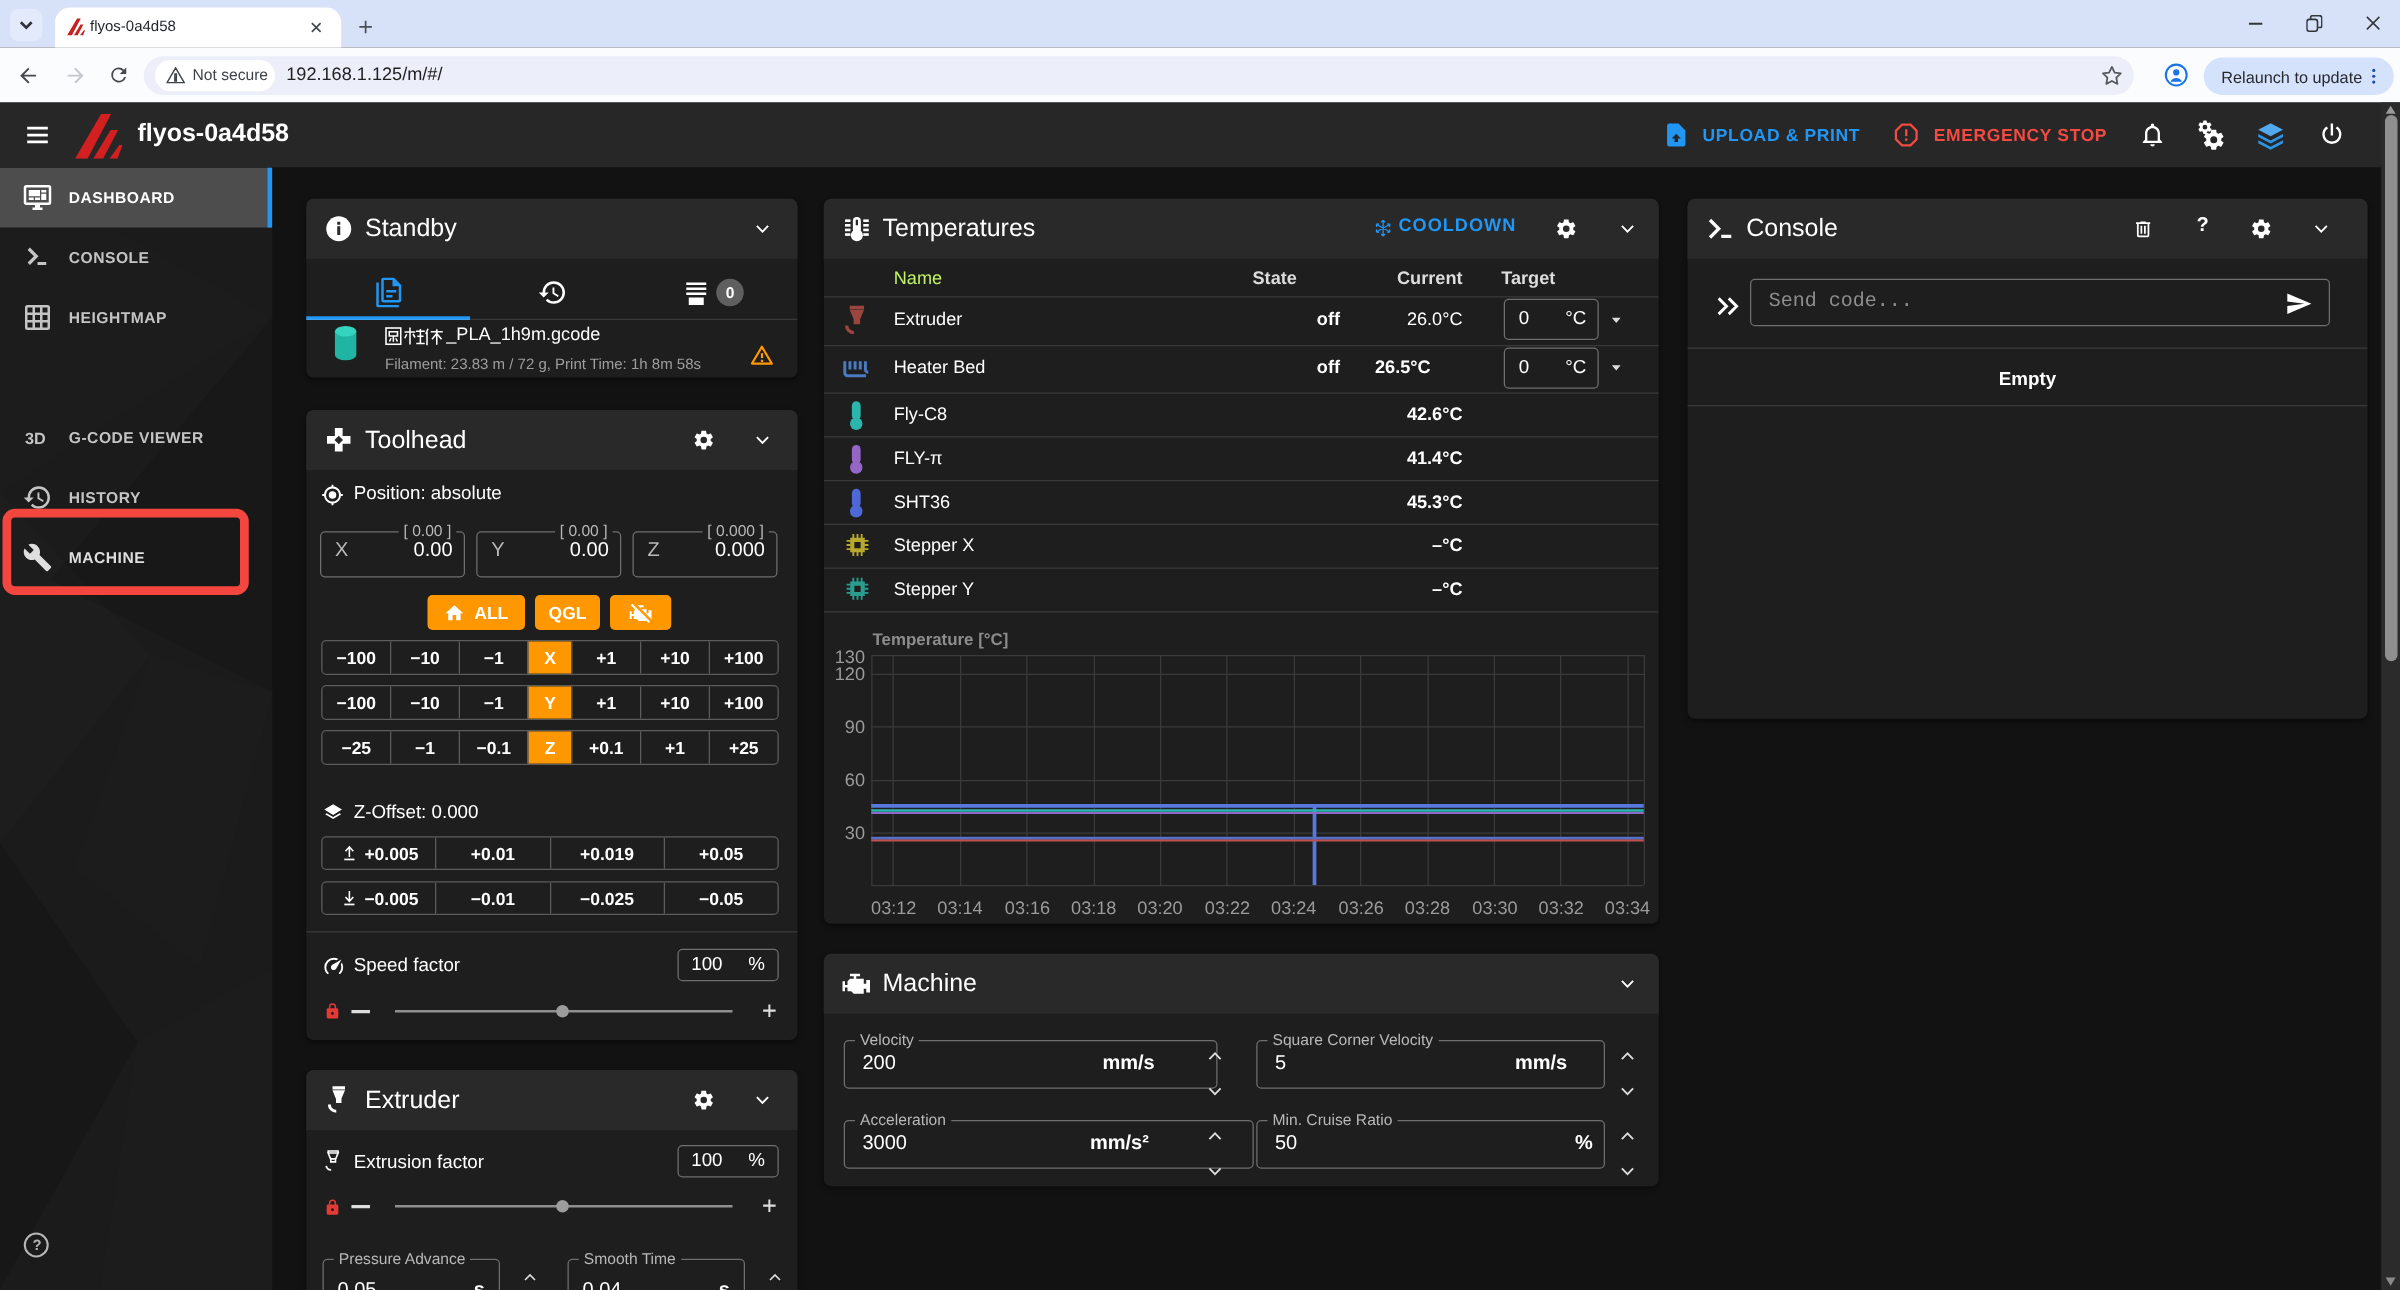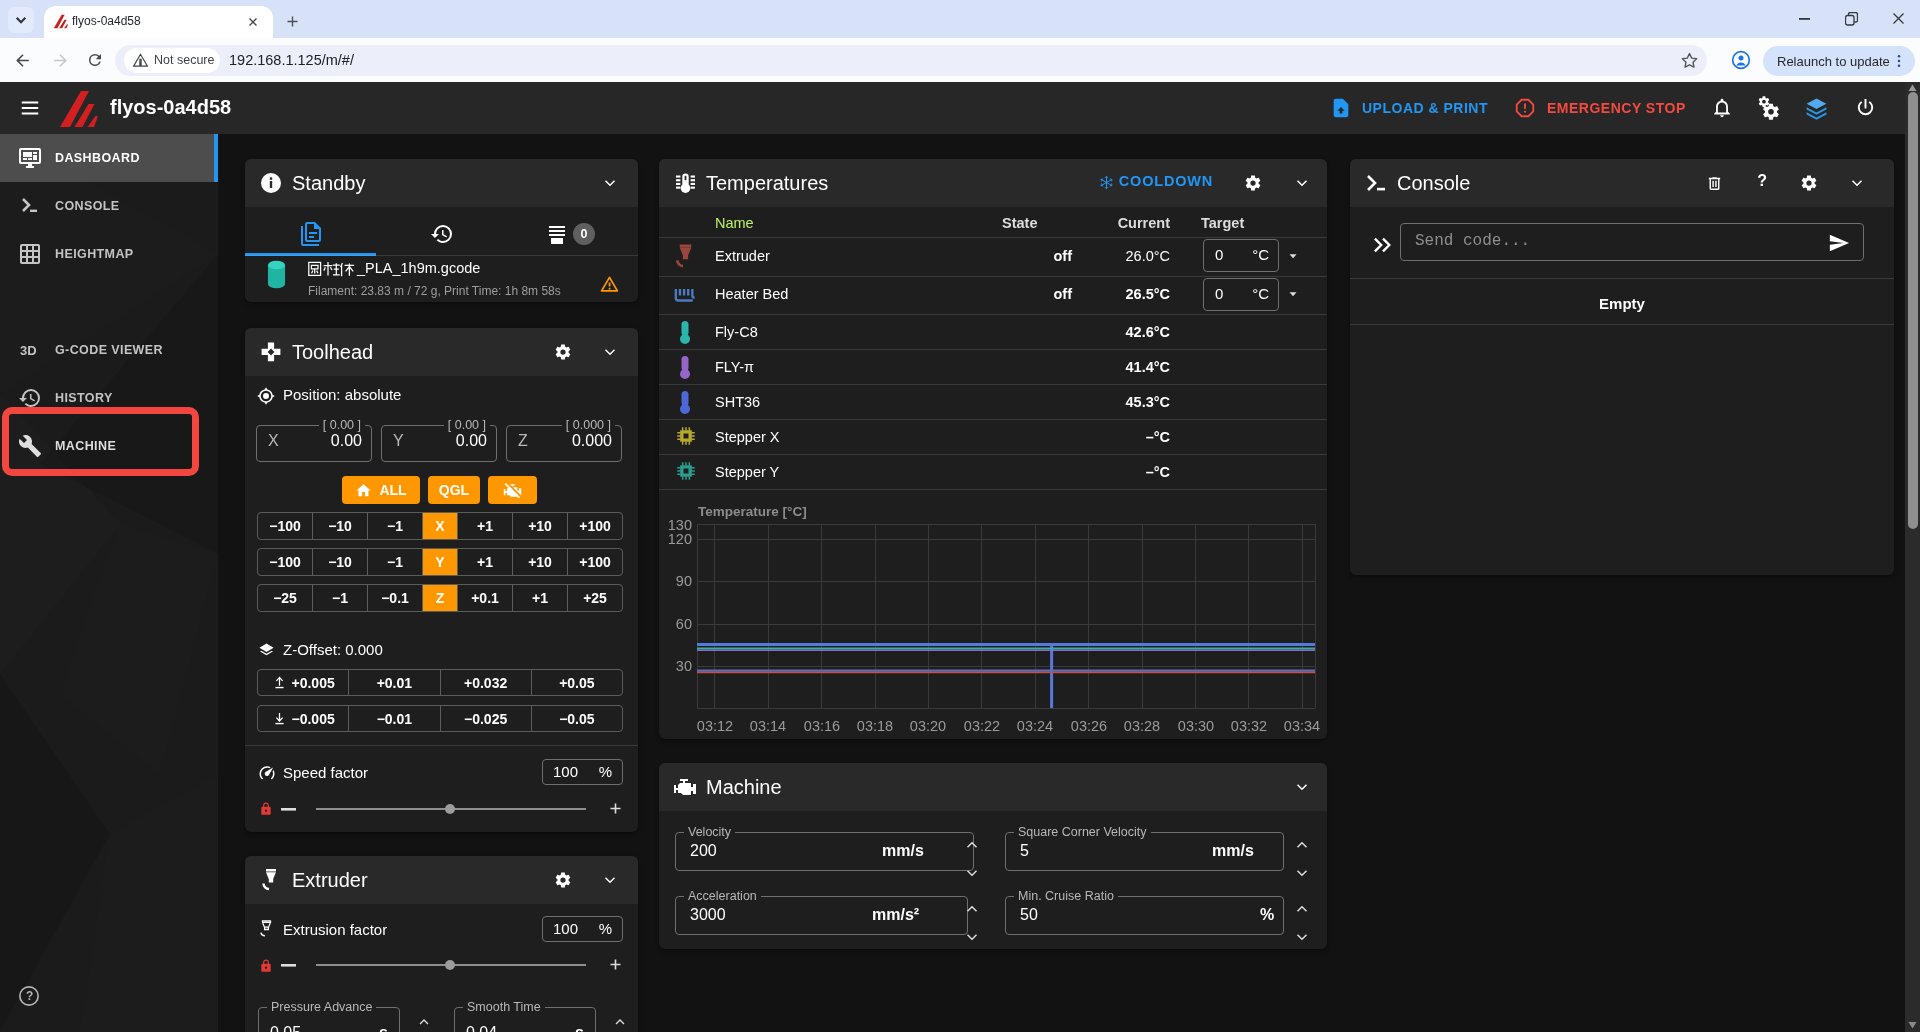--- a/index.html
+++ b/index.html
@@ -349,21 +349,21 @@
     <svg style="position:absolute;left:13px;top:314px" width="17" height="17" viewBox="0 0 24 24">
         <path d="M12,7L17,10L12,13L7,10L12,7M12,2L22,8L12,14L2,8L12,2M12,16.5L19.36,12.27L21,13.27L12,18.77L3,13.27L4.64,12.27L12,16.5Z" fill="#fff"></path>
       </svg>
     <div style="position:absolute;left:38px;top:313px;font-size:15px;color:#fff">Z-Offset: 0.000</div>
     <div class="btngrp" style="left:12px;top:341px;width:366px;height:27px">
       <div class="b"><svg width="15" height="15" viewBox="0 0 24 24" style="margin-right:5px">
             <path d="M12 17 V4 M7 9.5 L12 4 L17 9.5" stroke="#fff" stroke-width="2" fill="none"></path>
             <rect x="5.5" y="19" width="13" height="2.2" fill="#fff"></rect>
           </svg>+0.005</div>
         <div class="b">+0.01</div>
-        <div class="b">+0.032</div>
+        <div class="b">+0.019</div>
         <div class="b">+0.05</div>
     </div>
     <div class="btngrp" style="left:12px;top:377px;width:366px;height:27px">
       <div class="b"><svg width="15" height="15" viewBox="0 0 24 24" style="margin-right:5px">
             <path d="M12 3 V16 M7 10.5 L12 16 L17 10.5" stroke="#fff" stroke-width="2" fill="none"></path>
             <rect x="5.5" y="19" width="13" height="2.2" fill="#fff"></rect>
           </svg>−0.005</div>
         <div class="b">−0.01</div>
         <div class="b">−0.025</div>
         <div class="b">−0.05</div>
@@ -496,21 +496,21 @@
       <svg style="position:absolute;left:627px;top:43px" width="14" height="14" viewBox="0 0 24 24">
           <path d="M6 9 L12 16 L18 9 Z" fill="#ddd"></path>
         </svg>
 
       <svg style="position:absolute;left:15px;top:81px" width="22" height="17" viewBox="0 0 24 18">
           <path d="M2 2 v10 M6.5 2 v7 M11 2 v7 M15.5 2 v7 M20 2 v7 M20 9 a2.5 2.5 0 0 0 2.5 2.5 M2 12 a2.5 2.5 0 0 0 2.5 2.5 h16" stroke="#4a7ac0" stroke-width="2.6" fill="none"></path>
         </svg>
       <div class="divider" style="top:108px"></div>
       <div style="position:absolute;left:56px;top:80px;color:#fff">Heater Bed</div>
       <div style="position:absolute;left:343px;top:80px;width:70px;text-align:right;font-weight:bold;color:#fff">off</div>
-      <div style="position:absolute;left:441px;top:80px;width:70px;text-align:right;font-weight:bold;color:#fff">26.5°C</div>
+      <div style="position:absolute;left:441px;top:80px;width:70px;text-align:left;font-weight:bold;color:#fff">26.5°C</div>
       <div style="position:absolute;left:544px;top:71.5px;width:76px;height:33px;border:1px solid #6f6f6f;border-radius:4px">
         <span style="position:absolute;left:11px;top:6px;font-size:15px;color:#fff">0</span>
         <span style="position:absolute;right:9px;top:6px;font-size:15px;color:#fff">°C</span>
       </div>
       <svg style="position:absolute;left:627px;top:81px" width="14" height="14" viewBox="0 0 24 24">
           <path d="M6 9 L12 16 L18 9 Z" fill="#ddd"></path>
         </svg>
 
       <svg style="position:absolute;left:20px;top:114px" width="12" height="25" viewBox="0 0 12 25">
           <rect x="2.5" y="1" width="7" height="15" rx="3.5" fill="#2cb5ac"></rect>
@@ -615,21 +615,21 @@
         <span class="lg">Square Corner Velocity</span>
       </div>
     <div style="position:absolute;left:361px;top:79px;font-size:16px;color:#fff">5</div>
     <div style="position:absolute;left:553px;top:79px;font-size:16px;color:#fff;font-weight:bold">mm/s</div>
     <svg style="position:absolute;left:634px;top:73px" width="18" height="18" viewBox="0 0 24 24">
         <path class="chev" d="M6 15l6-6 6 6" style="stroke:#ddd"></path>
       </svg>
     <svg style="position:absolute;left:634px;top:101px" width="18" height="18" viewBox="0 0 24 24">
         <path class="chev" d="M6 9l6 6 6-6" style="stroke:#ddd"></path>
       </svg>
-    <div class="fs" style="left:16px;top:133px;width:293px;height:39px">
+    <div class="fs" style="left:16px;top:133px;width:328px;height:39px">
         <span class="lg">Acceleration</span>
       </div>
     <div style="position:absolute;left:31px;top:143px;font-size:16px;color:#fff">3000</div>
     <div style="position:absolute;left:213px;top:143px;font-size:16px;color:#fff;font-weight:bold">mm/s²</div>
     <svg style="position:absolute;left:304px;top:137px" width="18" height="18" viewBox="0 0 24 24">
         <path class="chev" d="M6 15l6-6 6 6" style="stroke:#ddd"></path>
       </svg>
     <svg style="position:absolute;left:304px;top:165px" width="18" height="18" viewBox="0 0 24 24">
         <path class="chev" d="M6 9l6 6 6-6" style="stroke:#ddd"></path>
       </svg>

